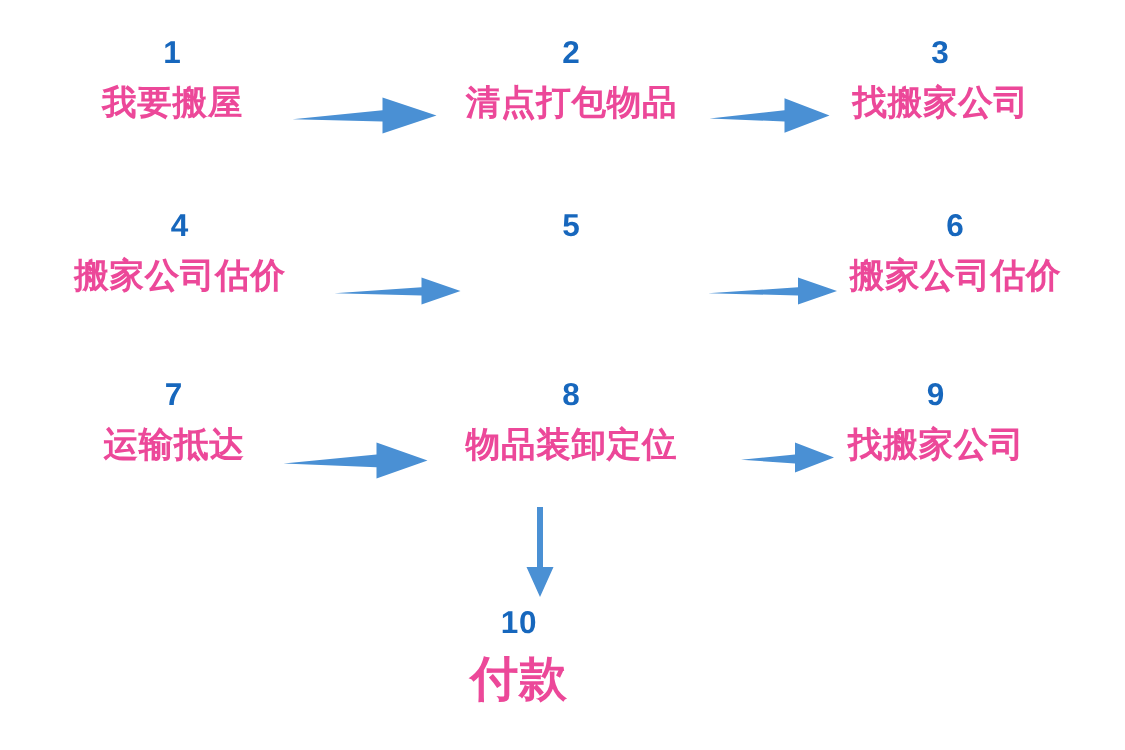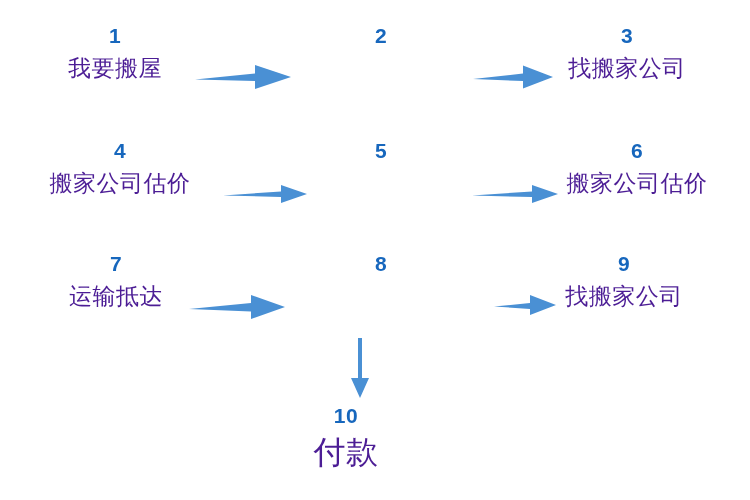--- a/index.html
+++ b/index.html
@@ -30,22 +30,22 @@
   }
   .node-number {
     font-size: 21px;
     font-weight: bold;
     color: #1767bd;
     line-height: 1;
     letter-spacing: 0.5px;
   }
   .node-label {
     font-size: 23px;
-    font-weight: normal;
-    color: #4c1d95;
+    font-weight: bold;
+    color: #ec4899;
     line-height: 1.05;
     margin-top: 10px;
     letter-spacing: 0.5px;
   }
   .node.final .node-label {
     font-size: 32px;
     text-align: center;
   }
 
   
@@ -74,20 +74,21 @@
   </div>
 
   <div class="arrow" style="left:243px; top:77px;">
     <svg width="96" height="30" viewBox="0 0 96 30" xmlns="http://www.w3.org/2000/svg">
       <path d="M0 17.5 L60 11.5 L60 3 L96 15 L60 27 L60 19 Z" fill="#4a90d4"></path>
     </svg>
   </div>
 
   <div class="node" style="left:381px; top:25px;">
     <div class="node-number">2</div>
+    <div class="node-label">清点打包物品</div>
   </div>
 
   <div class="arrow" style="left:513px; top:77px;">
     <svg width="80" height="28" viewBox="0 0 80 28" xmlns="http://www.w3.org/2000/svg">
       <path d="M0 16 L50 10.5 L50 2.5 L80 14 L50 25.5 L50 18 Z" fill="#4a90d4"></path>
     </svg>
   </div>
 
   <div class="node" style="left:627px; top:25px;">
     <div class="node-number">3</div>
@@ -126,20 +127,21 @@
   </div>
 
   <div class="arrow" style="left:237px; top:307px;">
     <svg width="96" height="28" viewBox="0 0 96 28" xmlns="http://www.w3.org/2000/svg">
       <path d="M0 16 L62 10 L62 2 L96 14 L62 26 L62 18.5 Z" fill="#4a90d4"></path>
     </svg>
   </div>
 
   <div class="node" style="left:381px; top:253px;">
     <div class="node-number">8</div>
+    <div class="node-label">物品装卸定位</div>
   </div>
 
   <div class="arrow" style="left:525px; top:305px;">
     <svg width="62" height="24" viewBox="0 0 62 24" xmlns="http://www.w3.org/2000/svg">
       <path d="M0 13.5 L36 10 L36 2 L62 12 L36 22 L36 16 Z" fill="#4a90d4"></path>
     </svg>
   </div>
 
   <div class="node" style="left:624px; top:253px;">
     <div class="node-number">9</div>

